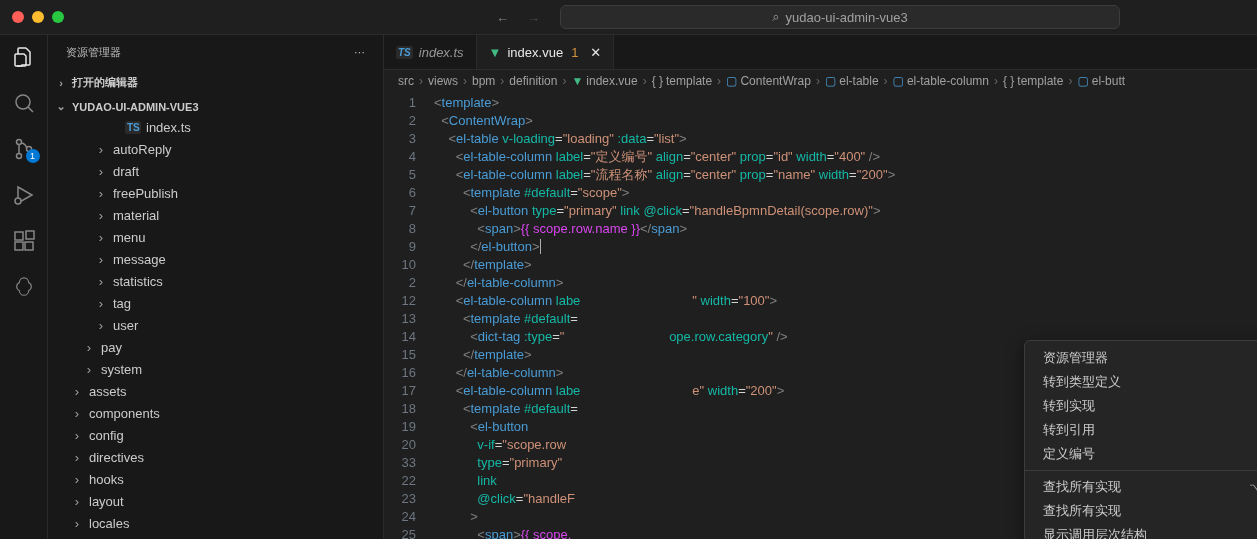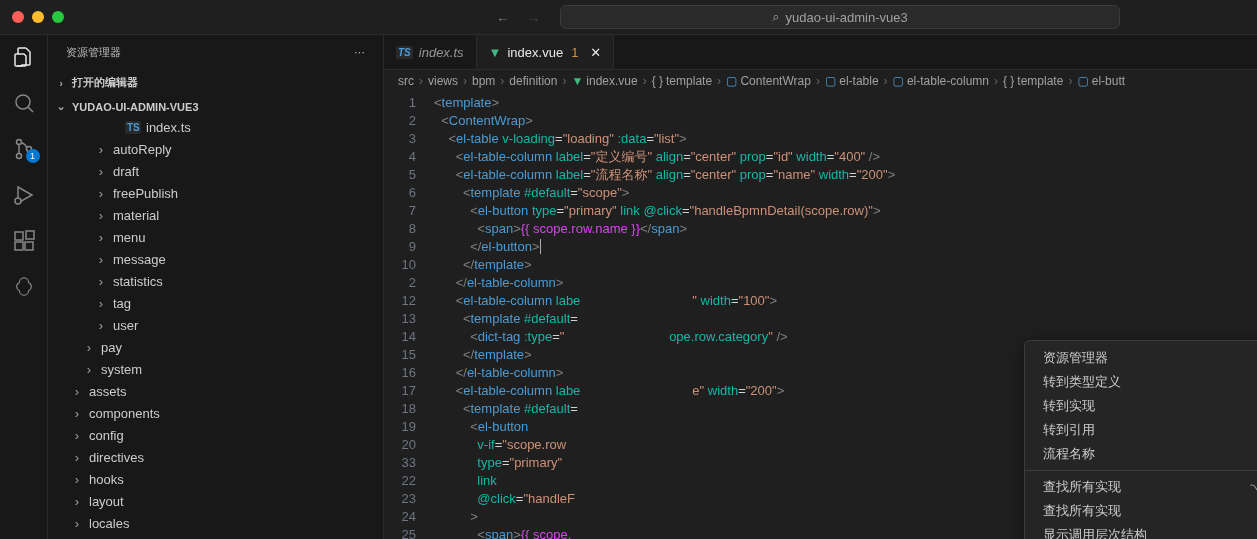--- a/index.html
+++ b/index.html
@@ -296,21 +296,21 @@
           <div class="cm-item">
             <span>转到类型定义</span>
           </div>
           <div class="cm-item">
             <span>转到实现</span>
           </div>
           <div class="cm-item">
             <span>转到引用</span>
           </div>
           <div class="cm-item">
-            <span>流程名称</span>
+            <span>定义编号</span>
           </div>
           <div class="cm-sep"></div>
           <div class="cm-item">
             <span>查找所有实现</span>
             <span class="cm-shortcut">⌥⇧F12</span>
           </div>
           <div class="cm-item">
             <span>查找所有实现</span>
           </div>
           <div class="cm-item">

